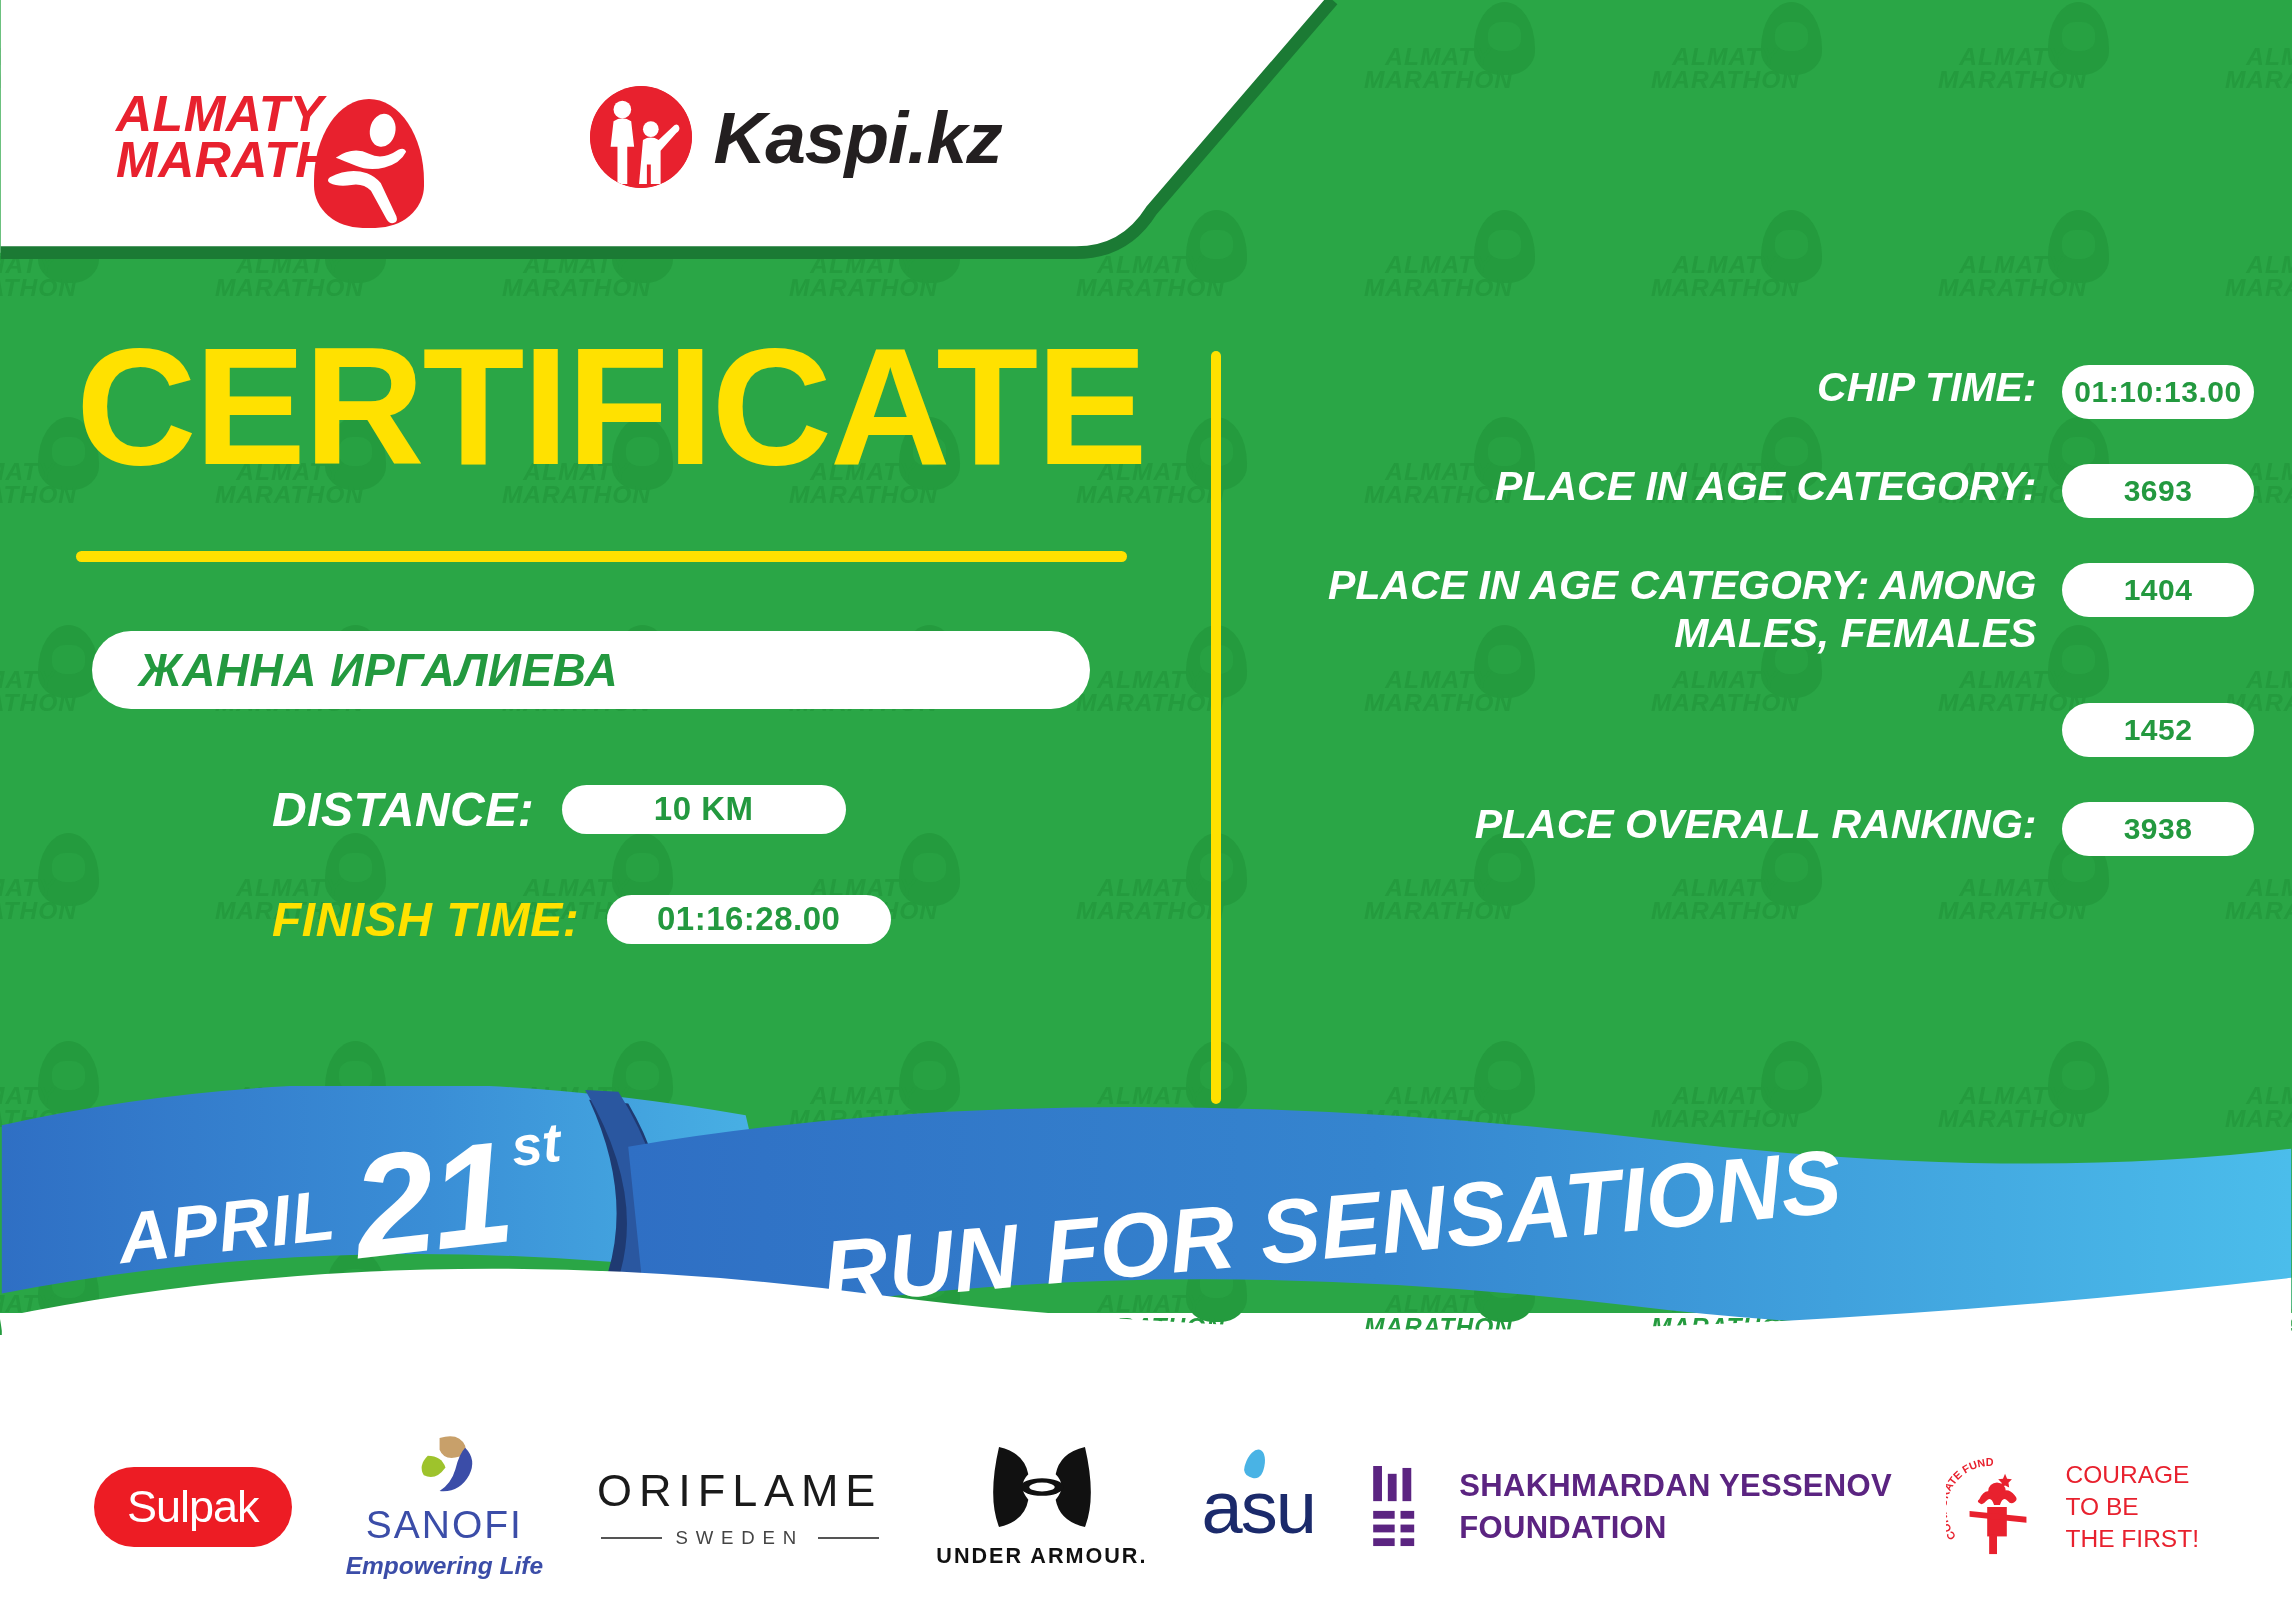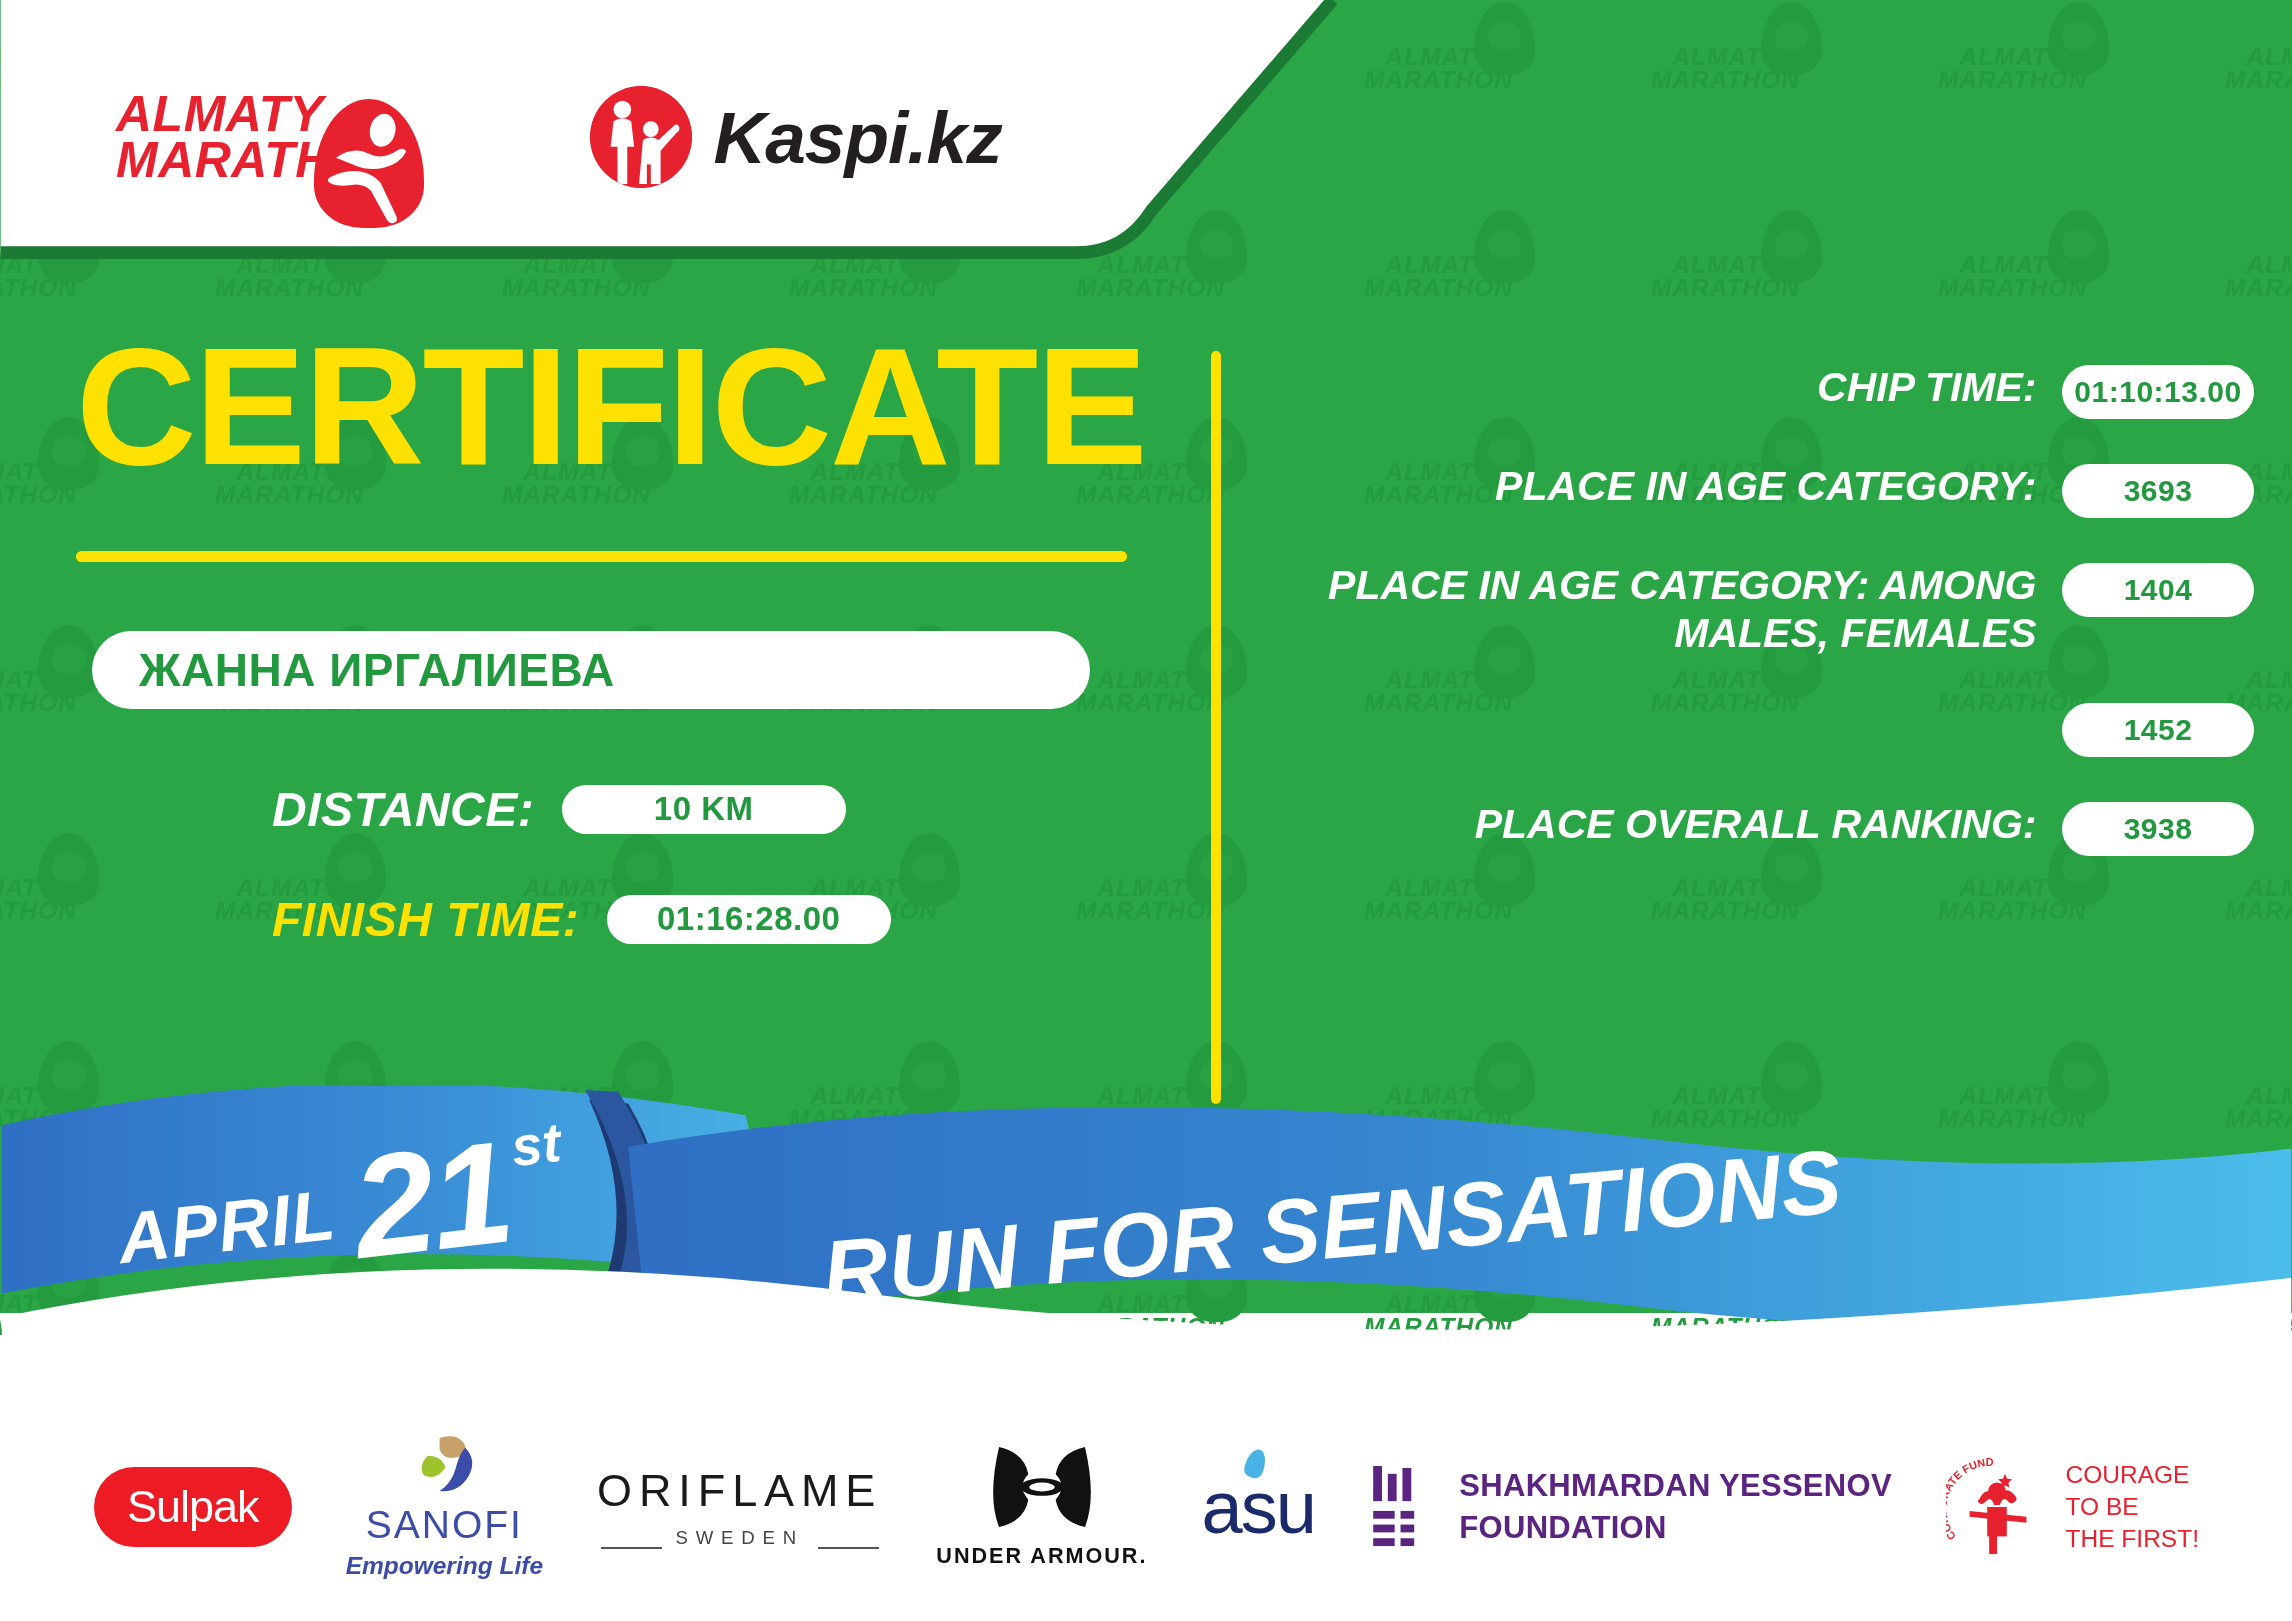--- a/index.html
+++ b/index.html
@@ -105,20 +105,21 @@
     margin: 61px 0 0 76px;
     width: 1051px; height: 10.8px;
     background: #ffe100; border-radius: 5.9px;
   }
   .name-pill {
     margin: 69px 0 0 92px;
     width: 998px; height: 78px;
     background: #ffffff; border-radius: 39px;
     display: flex; align-items: center;
     padding-left: 47px;
+    font-style: italic;
   }
   .name-pill span {
     color: #23993f; font-size: 46px; font-weight: 800;
     letter-spacing: 0.5px;
   }
 
   .left-rows { margin-top: 73px; padding-left: 272px; }
   .lrow { display: flex; align-items: center; margin-bottom: 55px; }
   .lrow .lbl {
     font-size: 48px; font-weight: 800; font-style: italic;
@@ -197,21 +198,21 @@
   .sp-sulpak span { color: #fff; font-size: 45px; font-weight: 400; letter-spacing: -1px; }
 
   .sp-sanofi { flex-direction: column; align-items: center; gap: 2px; }
   .sanofi-mark { width: 73px; height: 61px; position: relative; margin-bottom: 5.9px; }
   .sp-sanofi .nm { color: #3b4da8; font-size: 39px; letter-spacing: 2px; font-weight: 400; }
   .sp-sanofi .tag { color: #3b4da8; font-size: 24.5px; font-style: italic; font-weight: 600; margin-top: 3.9px; }
 
   .sp-oriflame { flex-direction: column; align-items: center; }
   .sp-oriflame .nm { color: #1a1a1a; font-size: 45px; letter-spacing: 6.9px; font-weight: 400; }
   .sp-oriflame .sub {
-    display: flex; align-items: flex-end; gap: 13.7px; margin-top: 9.8px;
+    display: flex; align-items: center; gap: 13.7px; margin-top: 9.8px;
   }
   .sp-oriflame .sub .ln { width: 61px; height: 2px; background: #555; }
   .sp-oriflame .sub .tx { color: #444; font-size: 18.6px; letter-spacing: 7.8px; }
 
   .sp-ua { flex-direction: column; align-items: center; gap: 9.8px; }
   .sp-ua .nm { color: #111; font-size: 21.6px; font-weight: 800; letter-spacing: 2px; }
 
   .sp-asu { color: #1b2a6b; font-size: 74px; font-weight: 400; position: relative; letter-spacing: -2px; }
   .asu-drop {
     position: absolute; left: 45px; top: -15.7px;

